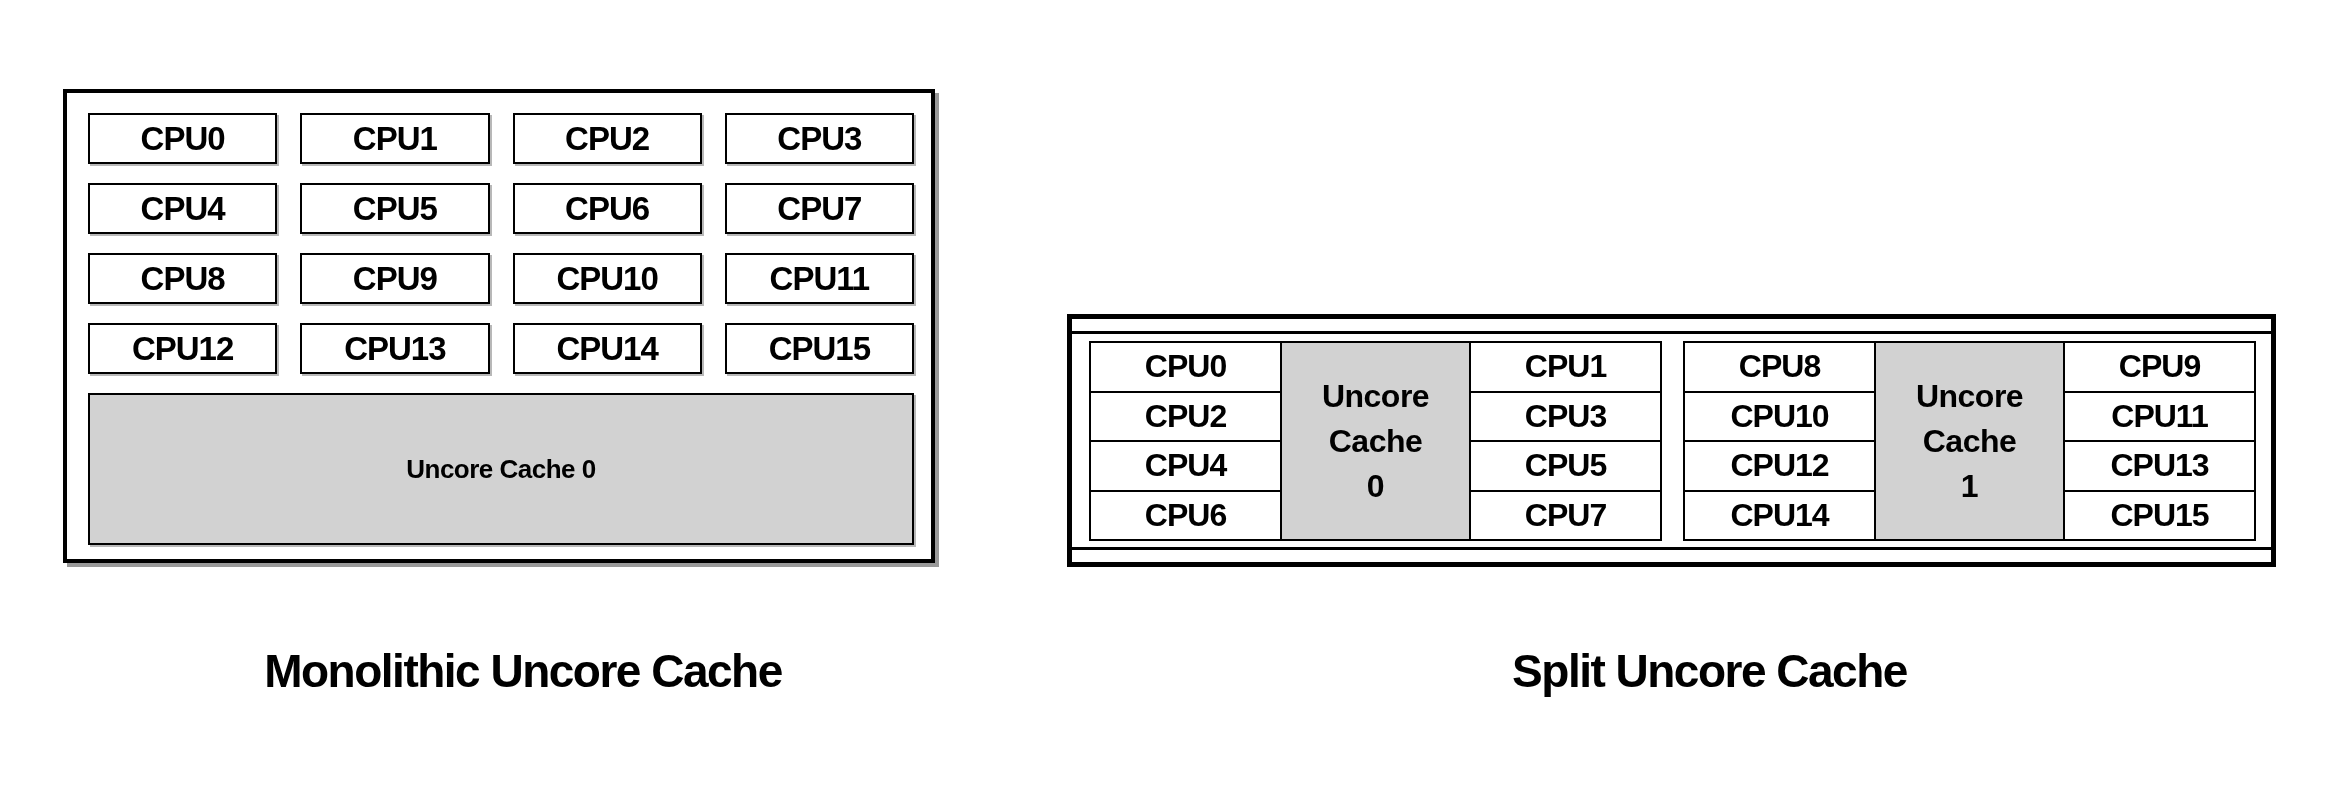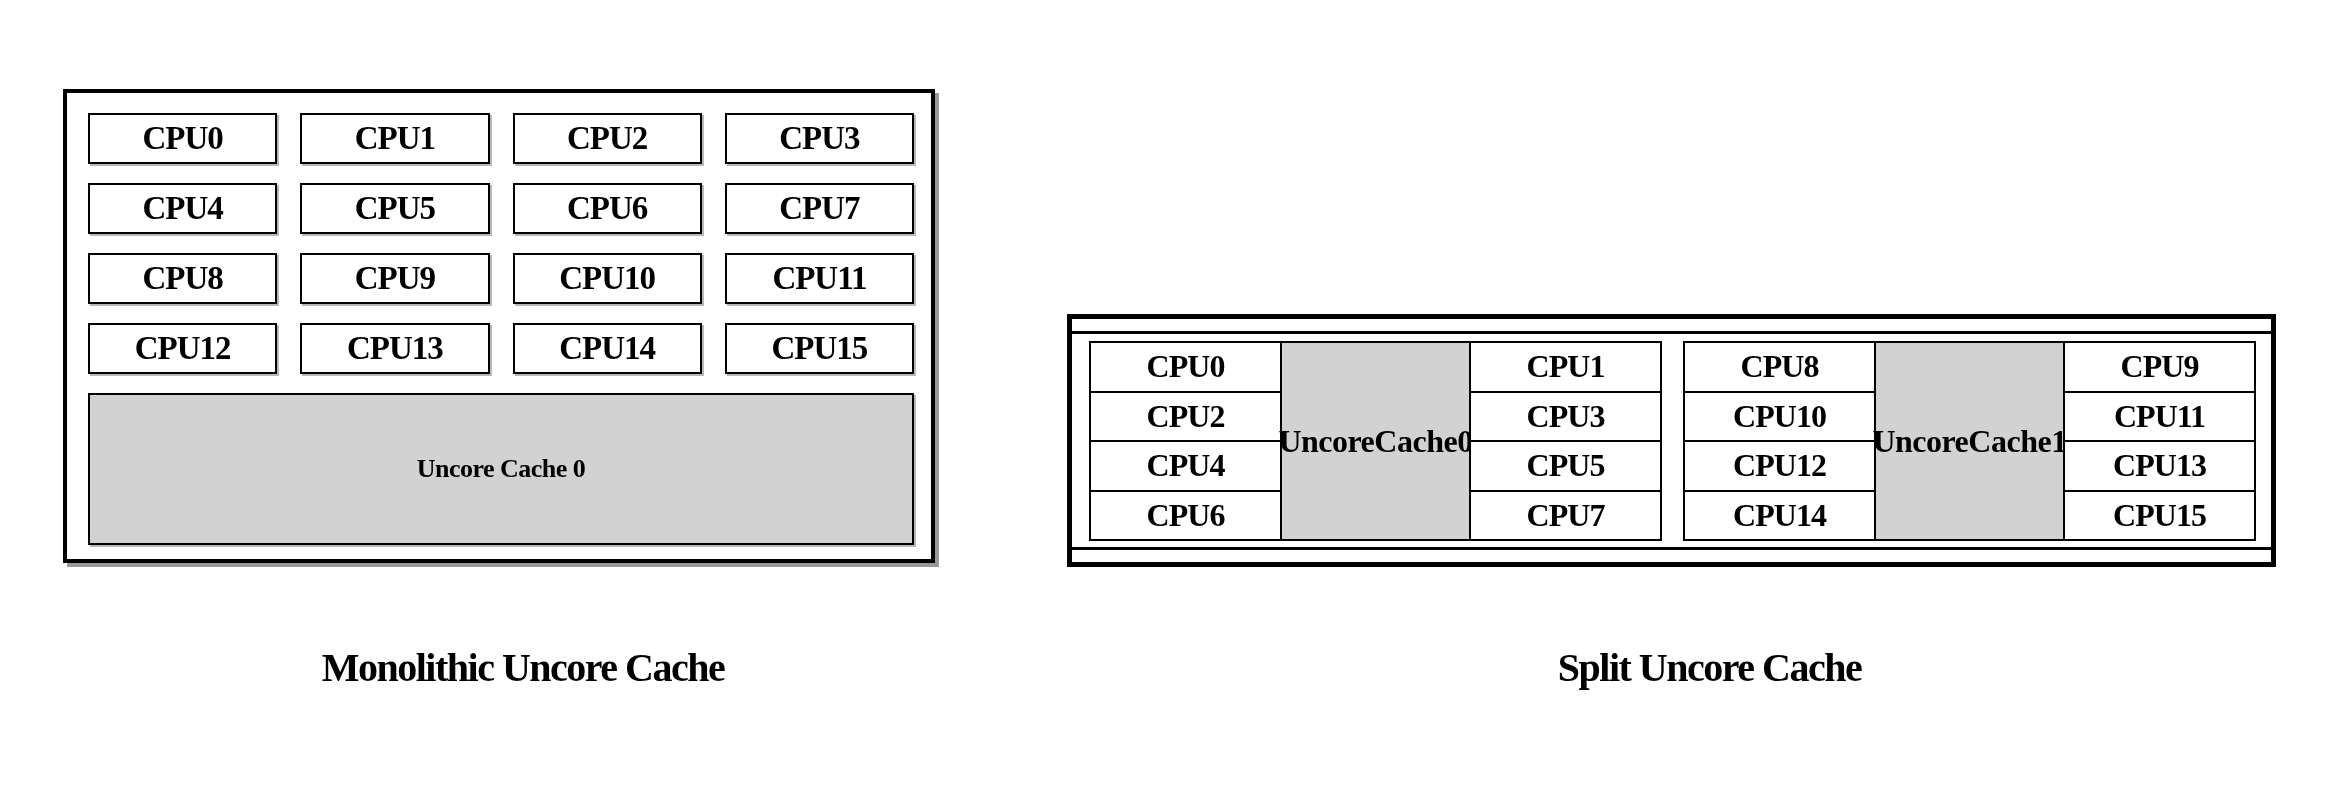--- a/index.html
+++ b/index.html
@@ -2,21 +2,21 @@
 <html style="--background: #ffffff; --border: #000000; --text: #000000; --cache_fill: #d2d2d2;"><head>
 <meta charset="utf-8">
 <style>
   html, body { margin: 0; padding: 0; background: #ffffff; }
   .canvas {
     position: relative;
     width: 2348px;
     height: 802px;
     background: var(--background, #ffffff);
     color: var(--text, #000000);
-    font-family: Liberation Serif, serif;
+    font-family: Liberation Sans, sans-serif;
     overflow: hidden;
   }
   .outer-box {
     position: absolute;
     box-sizing: border-box;
     background: #ffffff;
     border: 4px solid var(--border, #000000);
   }
   
   .mono {
@@ -77,27 +77,27 @@
     flex: 1;
     display: flex; align-items: center; justify-content: center;
     font-weight: 700; font-size: 32px; letter-spacing: -1px;
   }
   .cpu-cell + .cpu-cell { border-top: 2px solid var(--border, #000000); }
   .uncore-tall {
     width: 191px;
     box-sizing: border-box;
     border: 2px solid var(--border, #000000);
     background: var(--cache_fill, #d2d2d2);
-    display: flex; flex-direction: row; align-items: center; justify-content: center;
+    display: flex; flex-direction: column; align-items: center; justify-content: center;
     font-weight: 700; font-size: 32px; line-height: 45px; letter-spacing: -0.5px;
   }
   
   .caption {
     position: absolute; top: 646px;
-    font-weight: 700; font-size: 40px; letter-spacing: -1.5px;
+    font-weight: 700; font-size: 46px; letter-spacing: -1.5px;
     line-height: 1.1; text-align: center;
   }
   .caption.mono-cap  { left: 87px;  width: 872px; }
   .caption.split-cap { left: 1105px; width: 1209px; }
 </style>
 </head>
 <body>
 
 <div class="canvas">
 

